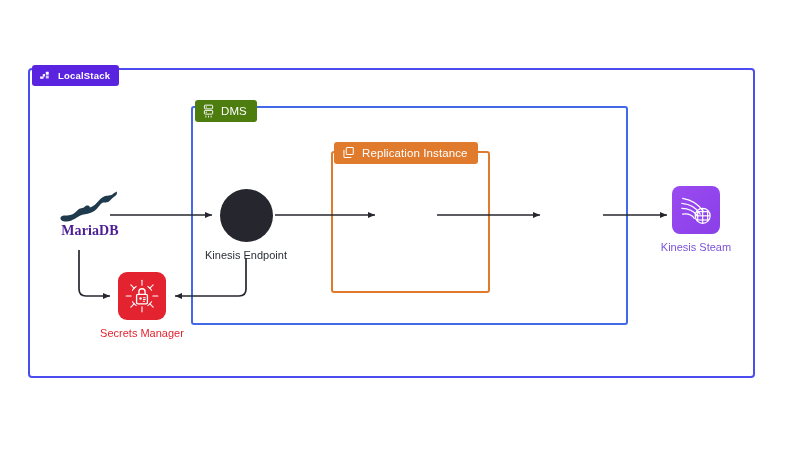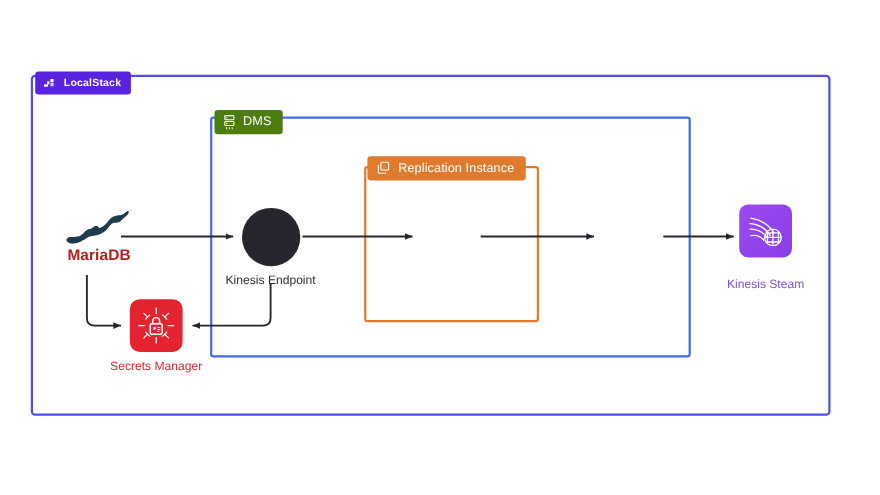--- a/index.html
+++ b/index.html
@@ -54,35 +54,35 @@
   .node .caption{
     margin-top:7px;font-size:11px;color:#2b2f38;white-space:nowrap;
     text-align:center;line-height:1.15;
   }
   .circle{width:53px;height:53px;border-radius:50%;background:#26272e;}
 
   #n-mariadb{left:46px;top:188px;width:88px;}
   #n-source{left:191px;top:189px;width:110px;}
   #n-task{left:356px;top:189px;width:110px;}
   #n-target{left:519px;top:189px;width:110px;}
-  #n-kinesis{left:655px;top:186px;width:82px;gap:12px;}
+  #n-kinesis{left:655px;top:186px;width:82px;}
   #n-secrets{left:96px;top:272px;width:92px;}
 
   .svc-tile{width:48px;height:48px;border-radius:8px;display:flex;
             align-items:center;justify-content:center;}
   #kinesis-tile{background:linear-gradient(135deg,#9a4bf0 0%,#8a3fe8 100%);}
   #secrets-tile{background:#e32330;border-radius:9px;}
 
   #n-kinesis .caption{color:#7b52d8;font-size:11px;}
   #n-secrets .caption{color:#e32330;font-size:11px;}
 
   
   .maria-wrap{display:flex;flex-direction:column;align-items:center;}
-  .maria-word{font-size:14px;font-weight:600;color:#b91c1c;letter-spacing:.1px;
-              margin-top:1px;}
+  .maria-word{font-size:14px;font-weight:600;color:#4c1d95;letter-spacing:.1px;
+              margin-top:1px;font-family:Liberation Serif, serif;}
 
   
   #wires{position:absolute;left:0;top:0;width:800px;height:450px;
          pointer-events:none;}
 </style>
 </head>
 <body>
 
 <div id="stage">
 

